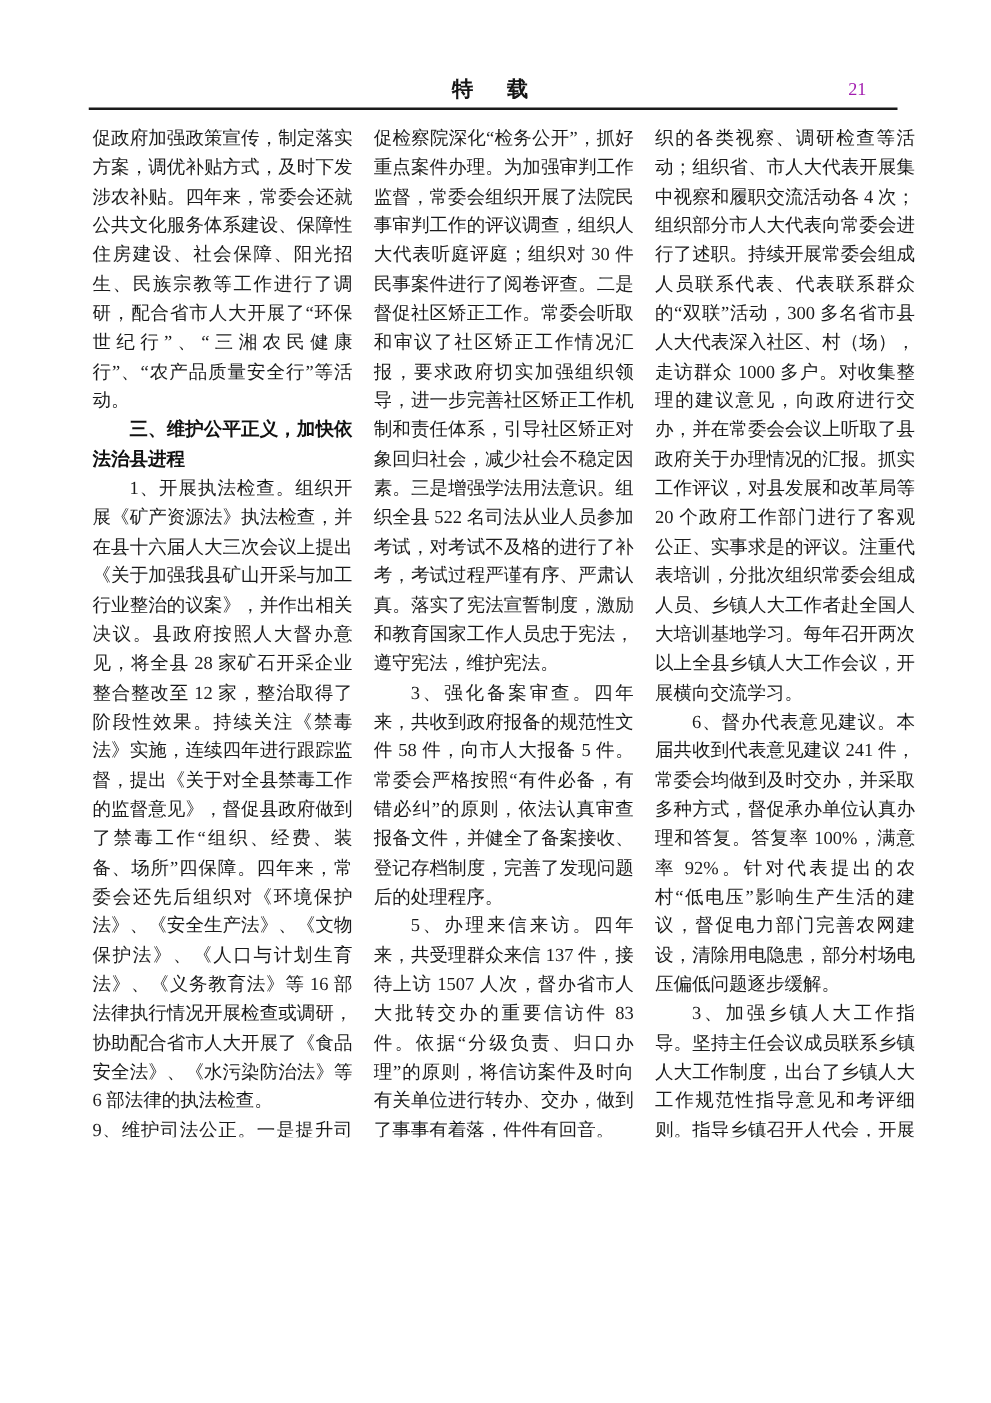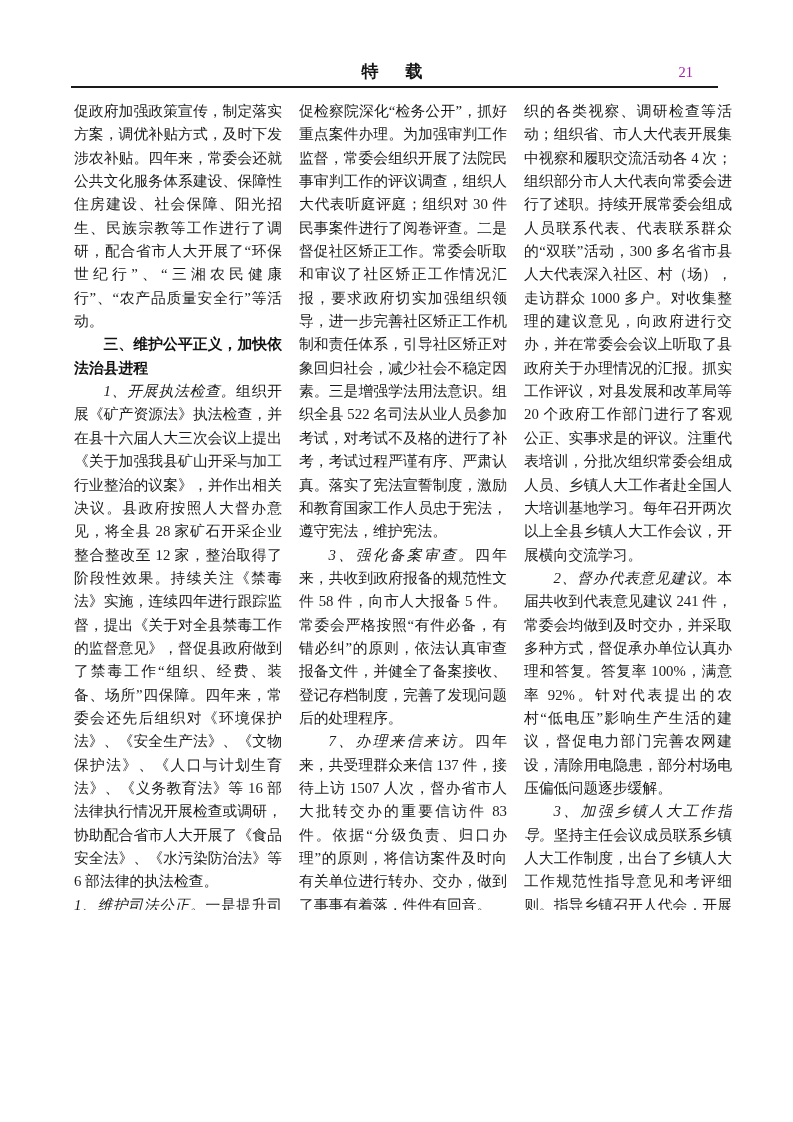--- a/index.html
+++ b/index.html
@@ -67,45 +67,45 @@
     text-align: justify;
     text-justify: inter-character;
     margin: 0;
   }
   .heading {
     font-family: "Liberation Sans", "DejaVu Sans", sans-serif;
     font-weight: 700;
     color: #111;
   }
   .indent { text-indent: 29.6px; }
-  .run-kai { font-style: italic; }
+  .run-kai { }
   .run-bold { font-weight: 700; }
 </style>
 </head>
 <body>
 
 <div class="page">
   <div class="running-head">
     <div class="head-title">特　载</div>
     <div class="page-number">21</div>
   </div>
   <div class="header-rule"></div>
   <div class="text-columns">
       <div class="col">
         <p class="para"><span class="run-normal">促政府加强政策宣传，制定落实方案，调优补贴方式，及时下发涉农补贴。四年来，常委会还就公共文化服务体系建设、保障性住房建设、社会保障、阳光招生、民族宗教等工作进行了调研，配合省市人大开展了“环保世纪行”、“三湘农民健康行”、“农产品质量安全行”等活动。</span></p>
         <p class="heading indent"><span class="run-bold">三、维护公平正义，加快依法治县进程</span></p>
         <p class="para indent"><span class="run-kai">1、开展执法检查。</span><span class="run-normal">组织开展《矿产资源法》执法检查，并在县十六届人大三次会议上提出《关于加强我县矿山开采与加工行业整治的议案》，并作出相关决议。县政府按照人大督办意见，将全县 28 家矿石开采企业整合整改至 12 家，整治取得了阶段性效果。持续关注《禁毒法》实施，连续四年进行跟踪监督，提出《关于对全县禁毒工作的监督意见》，督促县政府做到了禁毒工作“组织、经费、装备、场所”四保障。四年来，常委会还先后组织对《环境保护法》、《安全生产法》、《文物保护法》、《人口与计划生育法》、《义务教育法》等 16 部法律执行情况开展检查或调研，协助配合省市人大开展了《食品安全法》、《水污染防治法》等 6 部法律的执法检查。</span></p>
-        <p class="para"><span class="run-kai">1、维护司法公正。</span><span class="run-normal">一是提升司法公信力。常委会先后听取和审议了法院执行工作、行政审判工作、刑事审判工作，检察院法律监督工作、预防职务犯罪工作、行政执法与刑事司法衔接情况汇报，力促法院清理执行积案 108 件，督</span></p>
+        <p class="para"><span class="run-kai">9、维护司法公正。</span><span class="run-normal">一是提升司法公信力。常委会先后听取和审议了法院执行工作、行政审判工作、刑事审判工作，检察院法律监督工作、预防职务犯罪工作、行政执法与刑事司法衔接情况汇报，力促法院清理执行积案 108 件，督</span></p>
       </div>
       <div class="col">
         <p class="para"><span class="run-normal">促检察院深化“检务公开”，抓好重点案件办理。为加强审判工作监督，常委会组织开展了法院民事审判工作的评议调查，组织人大代表听庭评庭；组织对 30 件民事案件进行了阅卷评查。二是督促社区矫正工作。常委会听取和审议了社区矫正工作情况汇报，要求政府切实加强组织领导，进一步完善社区矫正工作机制和责任体系，引导社区矫正对象回归社会，减少社会不稳定因素。三是增强学法用法意识。组织全县 522 名司法从业人员参加考试，对考试不及格的进行了补考，考试过程严谨有序、严肃认真。落实了宪法宣誓制度，激励和教育国家工作人员忠于宪法，遵守宪法，维护宪法。</span></p>
         <p class="para indent"><span class="run-kai">3、强化备案审查。</span><span class="run-normal">四年来，共收到政府报备的规范性文件 58 件，向市人大报备 5 件。常委会严格按照“有件必备，有错必纠”的原则，依法认真审查报备文件，并健全了备案接收、登记存档制度，完善了发现问题后的处理程序。</span></p>
-        <p class="para indent"><span class="run-kai">7、办理来信来访。</span><span class="run-normal">四年来，共受理群众来信 137 件，接待上访 1507 人次，督办省市人大批转交办的重要信访件 83 件。依据“分级负责、归口办理”的原则，将信访案件及时向有关单位进行转办、交办，做到了事事有着落，件件有回音。</span></p>
+        <p class="para indent"><span class="run-kai">5、办理来信来访。</span><span class="run-normal">四年来，共受理群众来信 137 件，接待上访 1507 人次，督办省市人大批转交办的重要信访件 83 件。依据“分级负责、归口办理”的原则，将信访案件及时向有关单位进行转办、交办，做到了事事有着落，件件有回音。</span></p>
         <p class="heading indent"><span class="run-bold">四、尊重主体地位，充分发挥代表作用</span></p>
         <p class="para indent"><span class="run-kai">1、开展代表活动。</span><span class="run-normal">四年来，共邀请 150 多名代表参加常委会组</span></p>
       </div>
       <div class="col">
         <p class="para"><span class="run-normal">织的各类视察、调研检查等活动；组织省、市人大代表开展集中视察和履职交流活动各 4 次；组织部分市人大代表向常委会进行了述职。持续开展常委会组成人员联系代表、代表联系群众的“双联”活动，300 多名省市县人大代表深入社区、村（场），走访群众 1000 多户。对收集整理的建议意见，向政府进行交办，并在常委会会议上听取了县政府关于办理情况的汇报。抓实工作评议，对县发展和改革局等 20 个政府工作部门进行了客观公正、实事求是的评议。注重代表培训，分批次组织常委会组成人员、乡镇人大工作者赴全国人大培训基地学习。每年召开两次以上全县乡镇人大工作会议，开展横向交流学习。</span></p>
-        <p class="para indent"><span class="run-kai">2、督办代表意见建议。</span><span class="run-normal">本届共收到代表意见建议 241 件，常委会均做到及时交办，并采取多种方式，督促承办单位认真办理和答复。答复率 100%，满意率 92%。针对代表提出的农村“低电压”影响生产生活的建议，督促电力部门完善农网建设，清除用电隐患，部分村场电压偏低问题逐步缓解。</span></p>
+        <p class="para indent"><span class="run-kai">6、督办代表意见建议。</span><span class="run-normal">本届共收到代表意见建议 241 件，常委会均做到及时交办，并采取多种方式，督促承办单位认真办理和答复。答复率 100%，满意率 92%。针对代表提出的农村“低电压”影响生产生活的建议，督促电力部门完善农网建设，清除用电隐患，部分村场电压偏低问题逐步缓解。</span></p>
         <p class="para indent"><span class="run-kai">3、加强乡镇人大工作指导。</span><span class="run-normal">坚持主任会议成员联系乡镇人大工作制度，出台了乡镇人大工作规范性指导意见和考评细则。指导乡镇召开人代会，开展人大代表评议部门工作和代表回选区述职活动。督促抓好乡镇人大代表联系群众工作平台建设，组织代表有计划地开展视察调研活动。</span></p>
       </div>
     </div>
 </div>
 
 </body></html>

